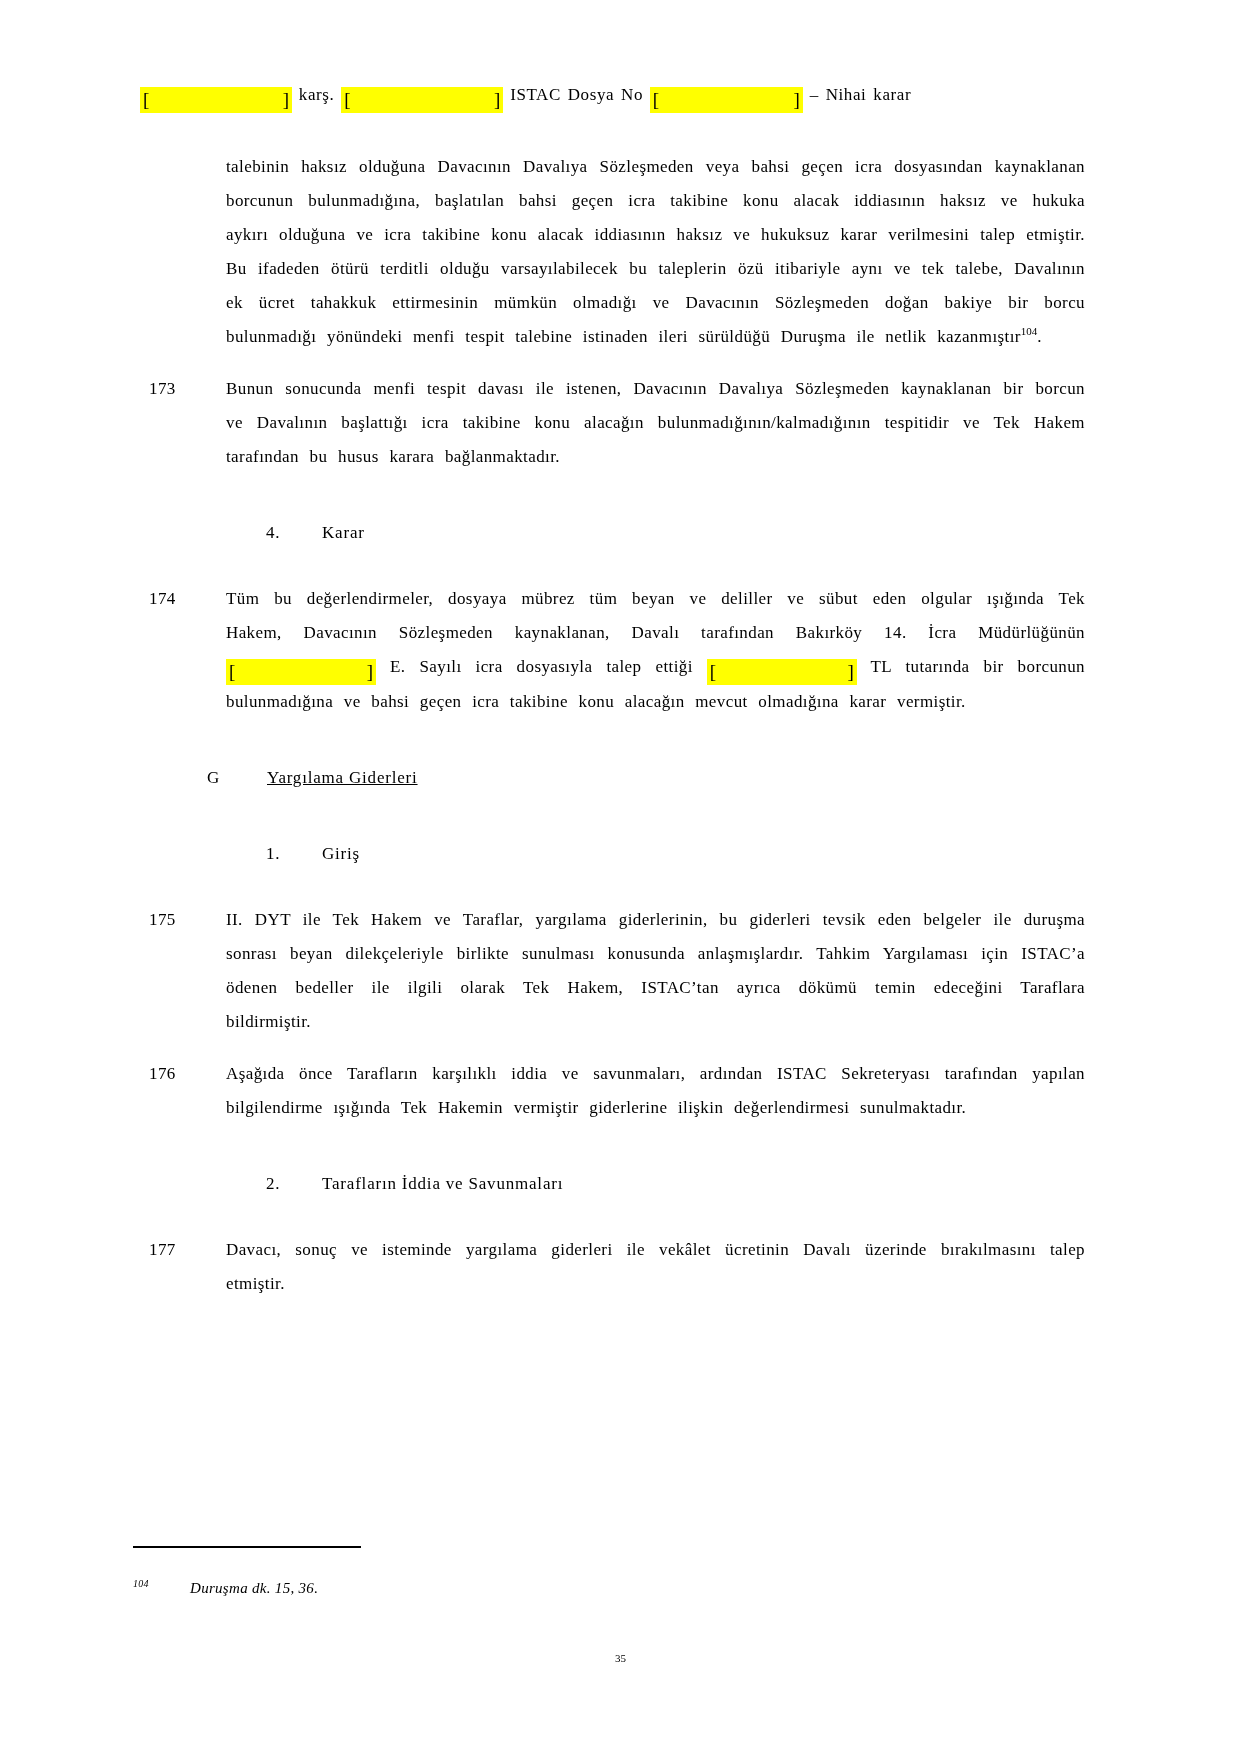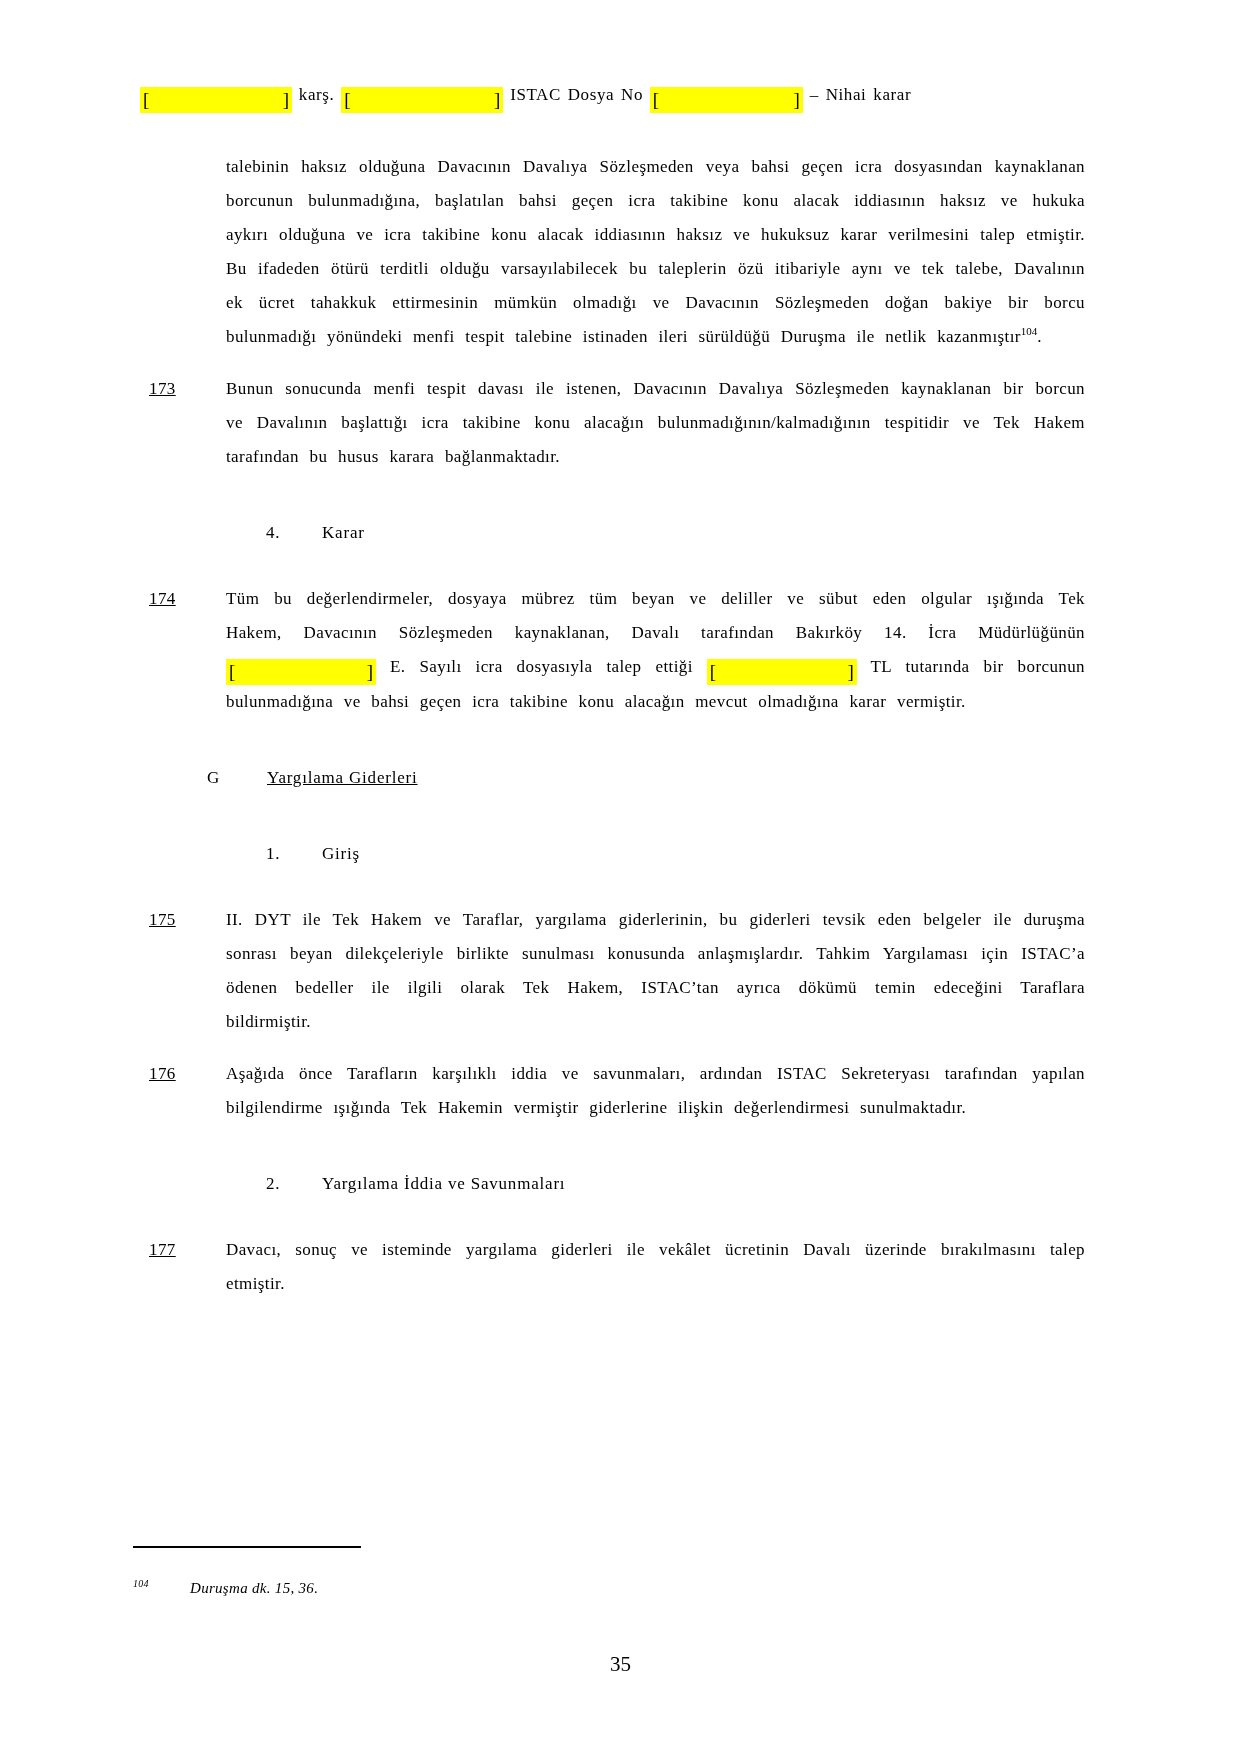--- a/index.html
+++ b/index.html
@@ -28,21 +28,21 @@
     letter-spacing:0; word-spacing:0;
   }
   .redaction .bk { font-size:19px; line-height:1; }
   
   .bodycol {
     position:absolute; left:133px; top:150px; width:952px;
     font-size:17px; letter-spacing:0.4px;
   }
   .para { position:relative; padding-left:77px; margin:0 0 18px 16px; }
   .para .ptext { text-align:justify; line-height:34px; word-spacing:6px; }
-  .para .pnum { position:absolute; left:0; top:0; line-height:34px;text-decoration:underline; }
+  .para .pnum { position:absolute; left:0; top:0; line-height:34px; }
   .heading { line-height:34px; letter-spacing:0.8px; }
   .h2 { padding-left:74px; margin:42px 0 32px 0;text-decoration:underline; }
   .h2 .hnum { display:inline-block; width:60px; }
   .h3 { padding-left:133px; margin:42px 0 32px 0; }
   .h3 .hnum { display:inline-block; width:56px; }
   sup.fn-ref { font-size:11px; line-height:0; vertical-align:super; letter-spacing:0; }
   
   .fn-sep {
     position:absolute; left:133px; top:1546px; width:228px;
     border-top:2px solid #000;
@@ -50,21 +50,21 @@
   .footnote {
     position:absolute; left:133px; top:1578px; width:800px;
     font-size:15px; letter-spacing:0.3px;font-style:italic;
   }
   .footnote .fn-num {
     font-size:10px; vertical-align:super;
     display:inline-block; width:57px;
   }
   .pageno {
     position:absolute; left:0; top:1652px; width:100%;
-    text-align:center; font-size:21px;
+    text-align:center; font-size:11px;
   }
 </style>
 </head>
 <body>
 
 <div class="page">
 
   <div class="hdr"><span class="redaction" style="width: 152px;">
         <span class="bk">[</span>
         <span class="bk">]</span>
@@ -98,21 +98,21 @@
       <div class="heading h2"><span class="hnum">G</span><span class="htitle">Yargılama Giderleri</span></div>
       <div class="heading h3"><span class="hnum">1.</span><span class="htitle">Giriş</span></div>
       <div class="para">
         <span class="pnum">175</span>
         <div class="ptext">II. DYT ile Tek Hakem ve Taraflar, yargılama giderlerinin, bu giderleri tevsik eden belgeler ile duruşma sonrası beyan dilekçeleriyle birlikte sunulması konusunda anlaşmışlardır. Tahkim Yargılaması için ISTAC’a ödenen bedeller ile ilgili olarak Tek Hakem, ISTAC’tan ayrıca dökümü temin edeceğini Taraflara bildirmiştir.</div>
       </div>
       <div class="para">
         <span class="pnum">176</span>
         <div class="ptext">Aşağıda önce Tarafların karşılıklı iddia ve savunmaları, ardından ISTAC Sekreteryası tarafından yapılan bilgilendirme ışığında Tek Hakemin vermiştir giderlerine ilişkin değerlendirmesi sunulmaktadır.</div>
       </div>
-      <div class="heading h3"><span class="hnum">2.</span><span class="htitle">Yargılama İddia ve Savunmaları</span></div>
+      <div class="heading h3"><span class="hnum">2.</span><span class="htitle">Tarafların İddia ve Savunmaları</span></div>
       <div class="para">
         <span class="pnum">177</span>
         <div class="ptext">Davacı, sonuç ve isteminde yargılama giderleri ile vekâlet ücretinin Davalı üzerinde bırakılmasını talep etmiştir.</div>
       </div>
     </div>
 
   <div class="fn-sep"></div>
 
   <div class="footnote">
     <span class="fn-num">104</span><span>Duruşma dk. 15, 36.</span>

